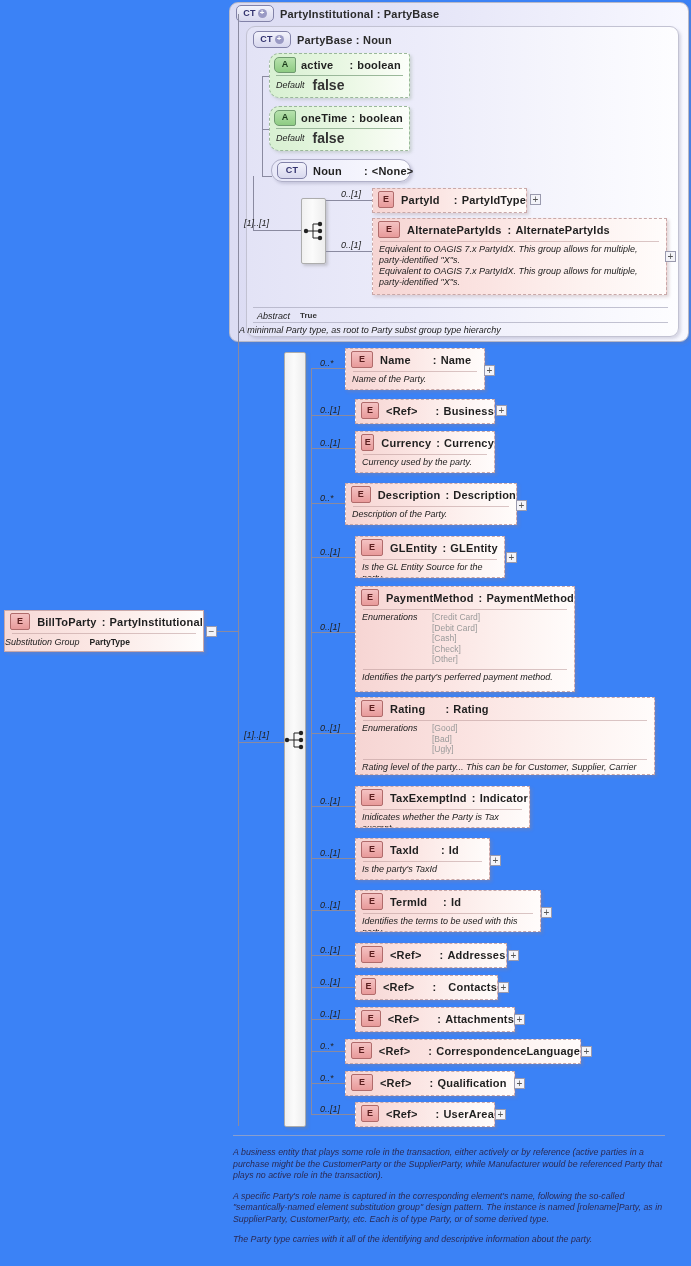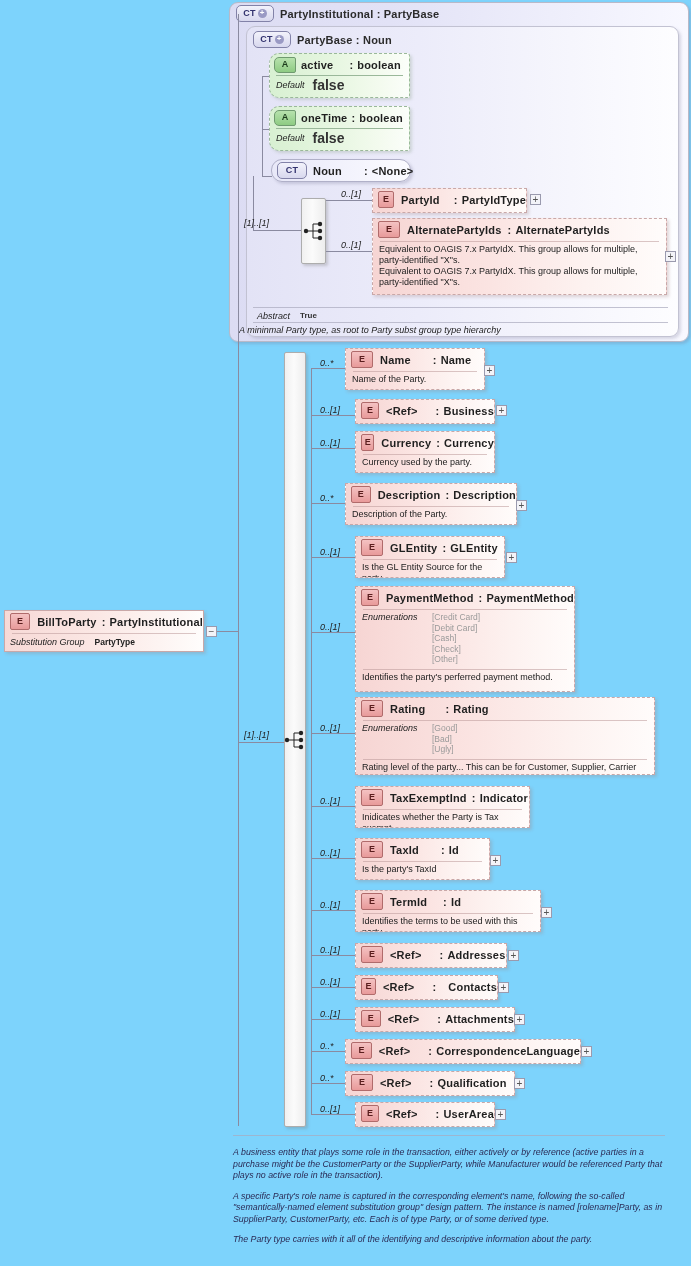--- a/index.html
+++ b/index.html
@@ -1,17 +1,17 @@
 <!DOCTYPE html>
 <html><head>
 <meta charset="utf-8">
 <style>
   html,body{margin:0;padding:0;background:#ffffff;}
   body{font-family:"Liberation Sans", sans-serif;}
-  #page{position:relative;width:691px;height:1266px;overflow:hidden;background:#7dd3fc;}
+  #page{position:relative;width:691px;height:1266px;overflow:hidden;background:#3b82f6;}
 
   
   .node{position:absolute;box-sizing:border-box;}
 
   .ct-outer{
     border:1px solid #b9b9c8;border-radius:9px;
     background:linear-gradient(to right,#dcdcf3 0%,#e2e2f6 35%,#eeeefb 70%,#f8f8ff 100%);
     box-shadow:2px 2px 3px rgba(120,120,150,.30);
   }
   .ct-inner{
@@ -75,21 +75,21 @@
   }
   .el-head{display:flex;align-items:center;height:21px;padding-left:5px;}
   .e-badge{
     width:20px;height:15px;border:1px solid #b06b6b;border-radius:2px;
     background:linear-gradient(to bottom,#f4c2c2,#e89a9a);
     font-size:9px;font-weight:bold;color:#5a1e1e;text-align:center;line-height:14px;
     margin-right:7px;
   }
   .el-name{font-size:11px;font-weight:bold;color:#1f1f1f;letter-spacing:.2px;white-space:nowrap;}
   .el-rule{height:1px;background:#b99;margin:1px 7px 0 7px;opacity:.55;}
-  .el-doc{font-size:9px;color:#222;padding:2px 6px 3px 6px;line-height:11px;}
+  .el-doc{font-size:9px;font-style:italic;color:#222;padding:2px 6px 3px 6px;line-height:11px;}
 
   .enum-row{display:flex;padding:2px 6px 1px 6px;}
   .enum-lbl{font-size:9px;font-style:italic;color:#222;width:70px;flex:none;}
   .enum-vals{font-size:8.5px;color:#9a9a9a;line-height:10.5px;font-family:"Liberation Sans",sans-serif;}
 
   
   .abs-row{display:flex;align-items:center;font-size:9px;padding-left:4px;}
   .abs-row .lbl{font-style:italic;color:#222;margin-right:10px;}
   .abs-row .val{font-weight:bold;color:#333;font-size:8px;}
   .thin-rule{height:1px;background:#a9a9be;opacity:.7;}
@@ -120,21 +120,21 @@
         font-family:"Liberation Sans",sans-serif;}
 
   
   .root-box{
     position:absolute;box-sizing:border-box;
     border:1px solid #c9a8a8;
     background:linear-gradient(to right,#f7d9d6 0%,#fbe7e4 45%,#fdf4f2 78%,#fffdfc 100%);
     box-shadow:2px 2px 3px rgba(160,130,130,.30);
     overflow:hidden;
   }
-  .sub-row{display:flex;align-items:center;height:16px;padding-left:5px;font-size:9px;}
+  .sub-row{display:flex;align-items:center;height:16px;font-size:9px;}
   .sub-row .lbl{font-style:italic;color:#222;margin-right:10px;}
   .sub-row .val{font-weight:bold;color:#222;font-size:8.5px;}
 
   
   .bottom-doc{position:absolute;left:233px;top:1139px;width:432px;}
   .bottom-doc p{margin:8px 0 9px 0;font-size:8.8px;font-style:italic;color:#2a2a55;line-height:11.5px;}
 </style>
 </head>
 <body>
 

